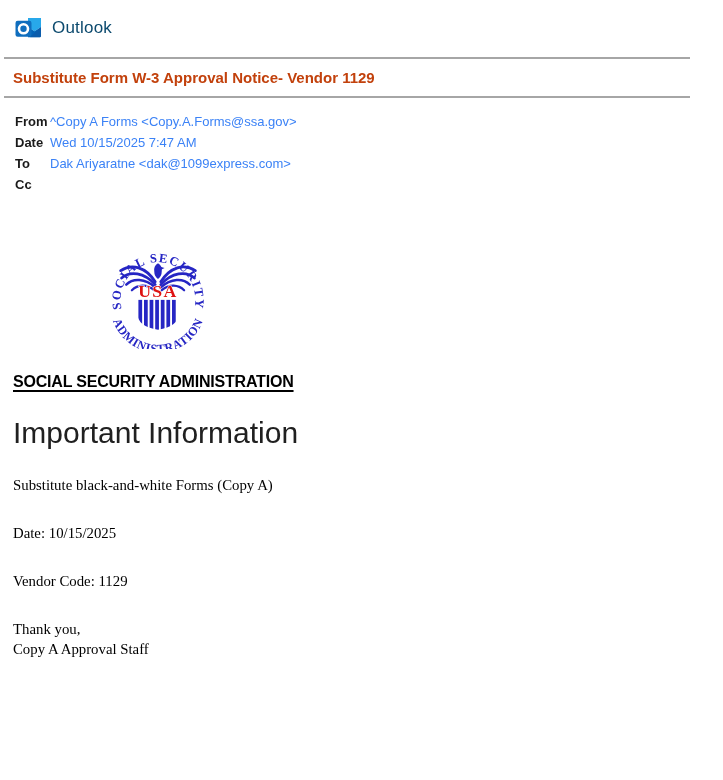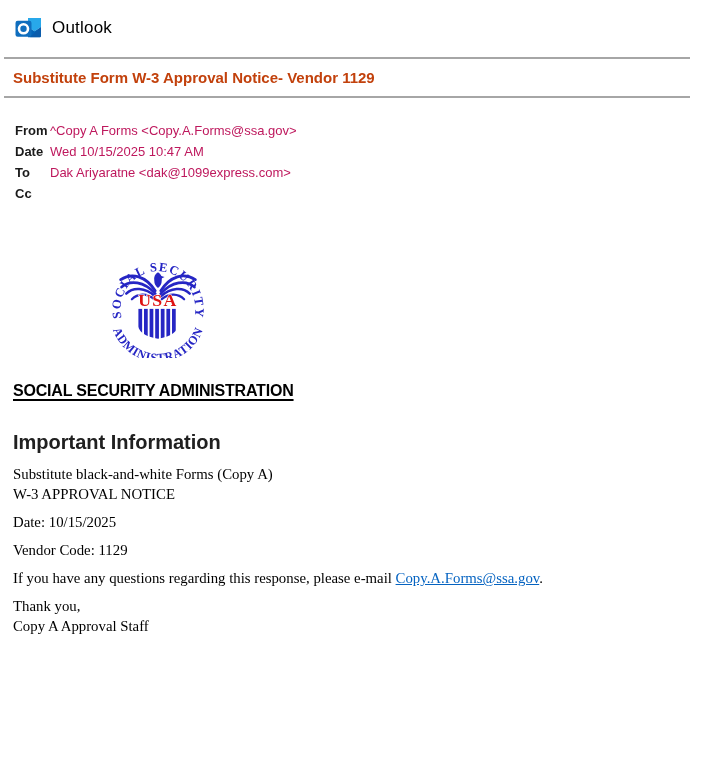--- a/index.html
+++ b/index.html
@@ -15,21 +15,21 @@
   
   .brand {
     margin: 14px 0 0 14px;
     display: flex;
     align-items: center;
     gap: 10px;
     height: 28px;
   }
   .brand .app-name {
     font-size: 17px;
-    color: #000000;
+    color: #0c4a6e;
     font-weight: 400;
     letter-spacing: 0.2px;
   }
 
   
   .rule {
     border: none;
     border-top: 2px solid #a6a6a6;
     margin-right: 33px;
     margin-left: 4px;
@@ -40,57 +40,57 @@
   
   .subject {
     margin: 10px 0 0 13px;
     font-size: 15px;
     line-height: 18px;
     font-weight: 700;
     color: #c2410c;
   }
 
   
-  .headers { margin: 22px 0 0 15px; font-size: 13px; }
+  .headers { margin: 13px 0 0 15px; font-size: 13px; }
   .hdr-row { display: flex; line-height: 21px; }
   .hdr-label { width: 35px; font-weight: 700; color: #1a1a1a; flex: none; }
-  .hdr-value { max-width: 588px; color: #be185d; }
+  .hdr-value { max-width: 588px; color: #3b82f6; }
 
   
   .seal-wrap { margin: 42px 16px 0 102px; width: 112px; height: 112px; }
 
   
   .ssa-heading {
     margin: 22px 0 0 13px;
     font-size: 16px;
     line-height: 22px;
     font-weight: 700;
     letter-spacing: -0.2px;
     color: #000000;
     text-decoration: underline;
     text-underline-offset: 3px;
     text-decoration-thickness: 2px;
   }
   .sub-heading {
     margin: 26px 0 8px 13px;
-    font-size: 20px;
+    font-size: 30px;
     line-height: 28px;
-    font-weight: 700;
+    font-weight: 400;
     color: #202020;
   }
 
   
   .mail-body {
     margin-left: 13px;
     font-family: "Liberation Serif", "DejaVu Serif", serif;
     font-size: 14.8px;
     line-height: 20px;
     color: #000000;
   }
-  .mail-body p { margin-top: 8px; }
+  .mail-body p { margin-top: 28px; }
   .mail-body p.first { }
   .mail-body a.link {
     color: #0563c1;
     text-decoration: underline;
     cursor: pointer;
   }
 </style>
 </head>
 <body>
 
@@ -111,21 +111,21 @@
 
 <hr class="rule rule-2">
 
 <div class="headers">
   <div class="hdr-row">
     <span class="hdr-label">From</span>
     <span class="hdr-value">^Copy A Forms &lt;Copy.A.Forms@ssa.gov&gt;</span>
   </div>
   <div class="hdr-row">
     <span class="hdr-label">Date</span>
-    <span class="hdr-value">Wed 10/15/2025 10:47 AM</span>
+    <span class="hdr-value">Wed 10/15/2025 7:47 AM</span>
   </div>
   <div class="hdr-row">
     <span class="hdr-label">To</span>
     <span class="hdr-value">Dak Ariyaratne &lt;dak@1099express.com&gt;</span>
   </div>
   <div class="hdr-row">
     <span class="hdr-label">Cc</span>
   </div>
 </div>
 
@@ -173,24 +173,20 @@
     </text>
   </svg>
 </div>
 
 <div class="ssa-heading">SOCIAL SECURITY ADMINISTRATION</div>
 <div class="sub-heading">Important Information</div>
 
 <div class="mail-body">
   <p class="first">
     <span>Substitute black-and-white Forms (Copy A)</span><br>
-    <span>W-3 APPROVAL NOTICE</span>
   </p>
   <p>Date: 10/15/2025</p>
   <p>Vendor Code: 1129</p>
-  <p>
-    <span>If you have any questions regarding this response, please e-mail </span><a class="link">Copy.A.Forms@ssa.gov</a><span>.</span>
-  </p>
   <p>
     <span>Thank you,</span><br>
     <span>Copy A Approval Staff</span>
   </p>
 </div>
 
 </body></html>

